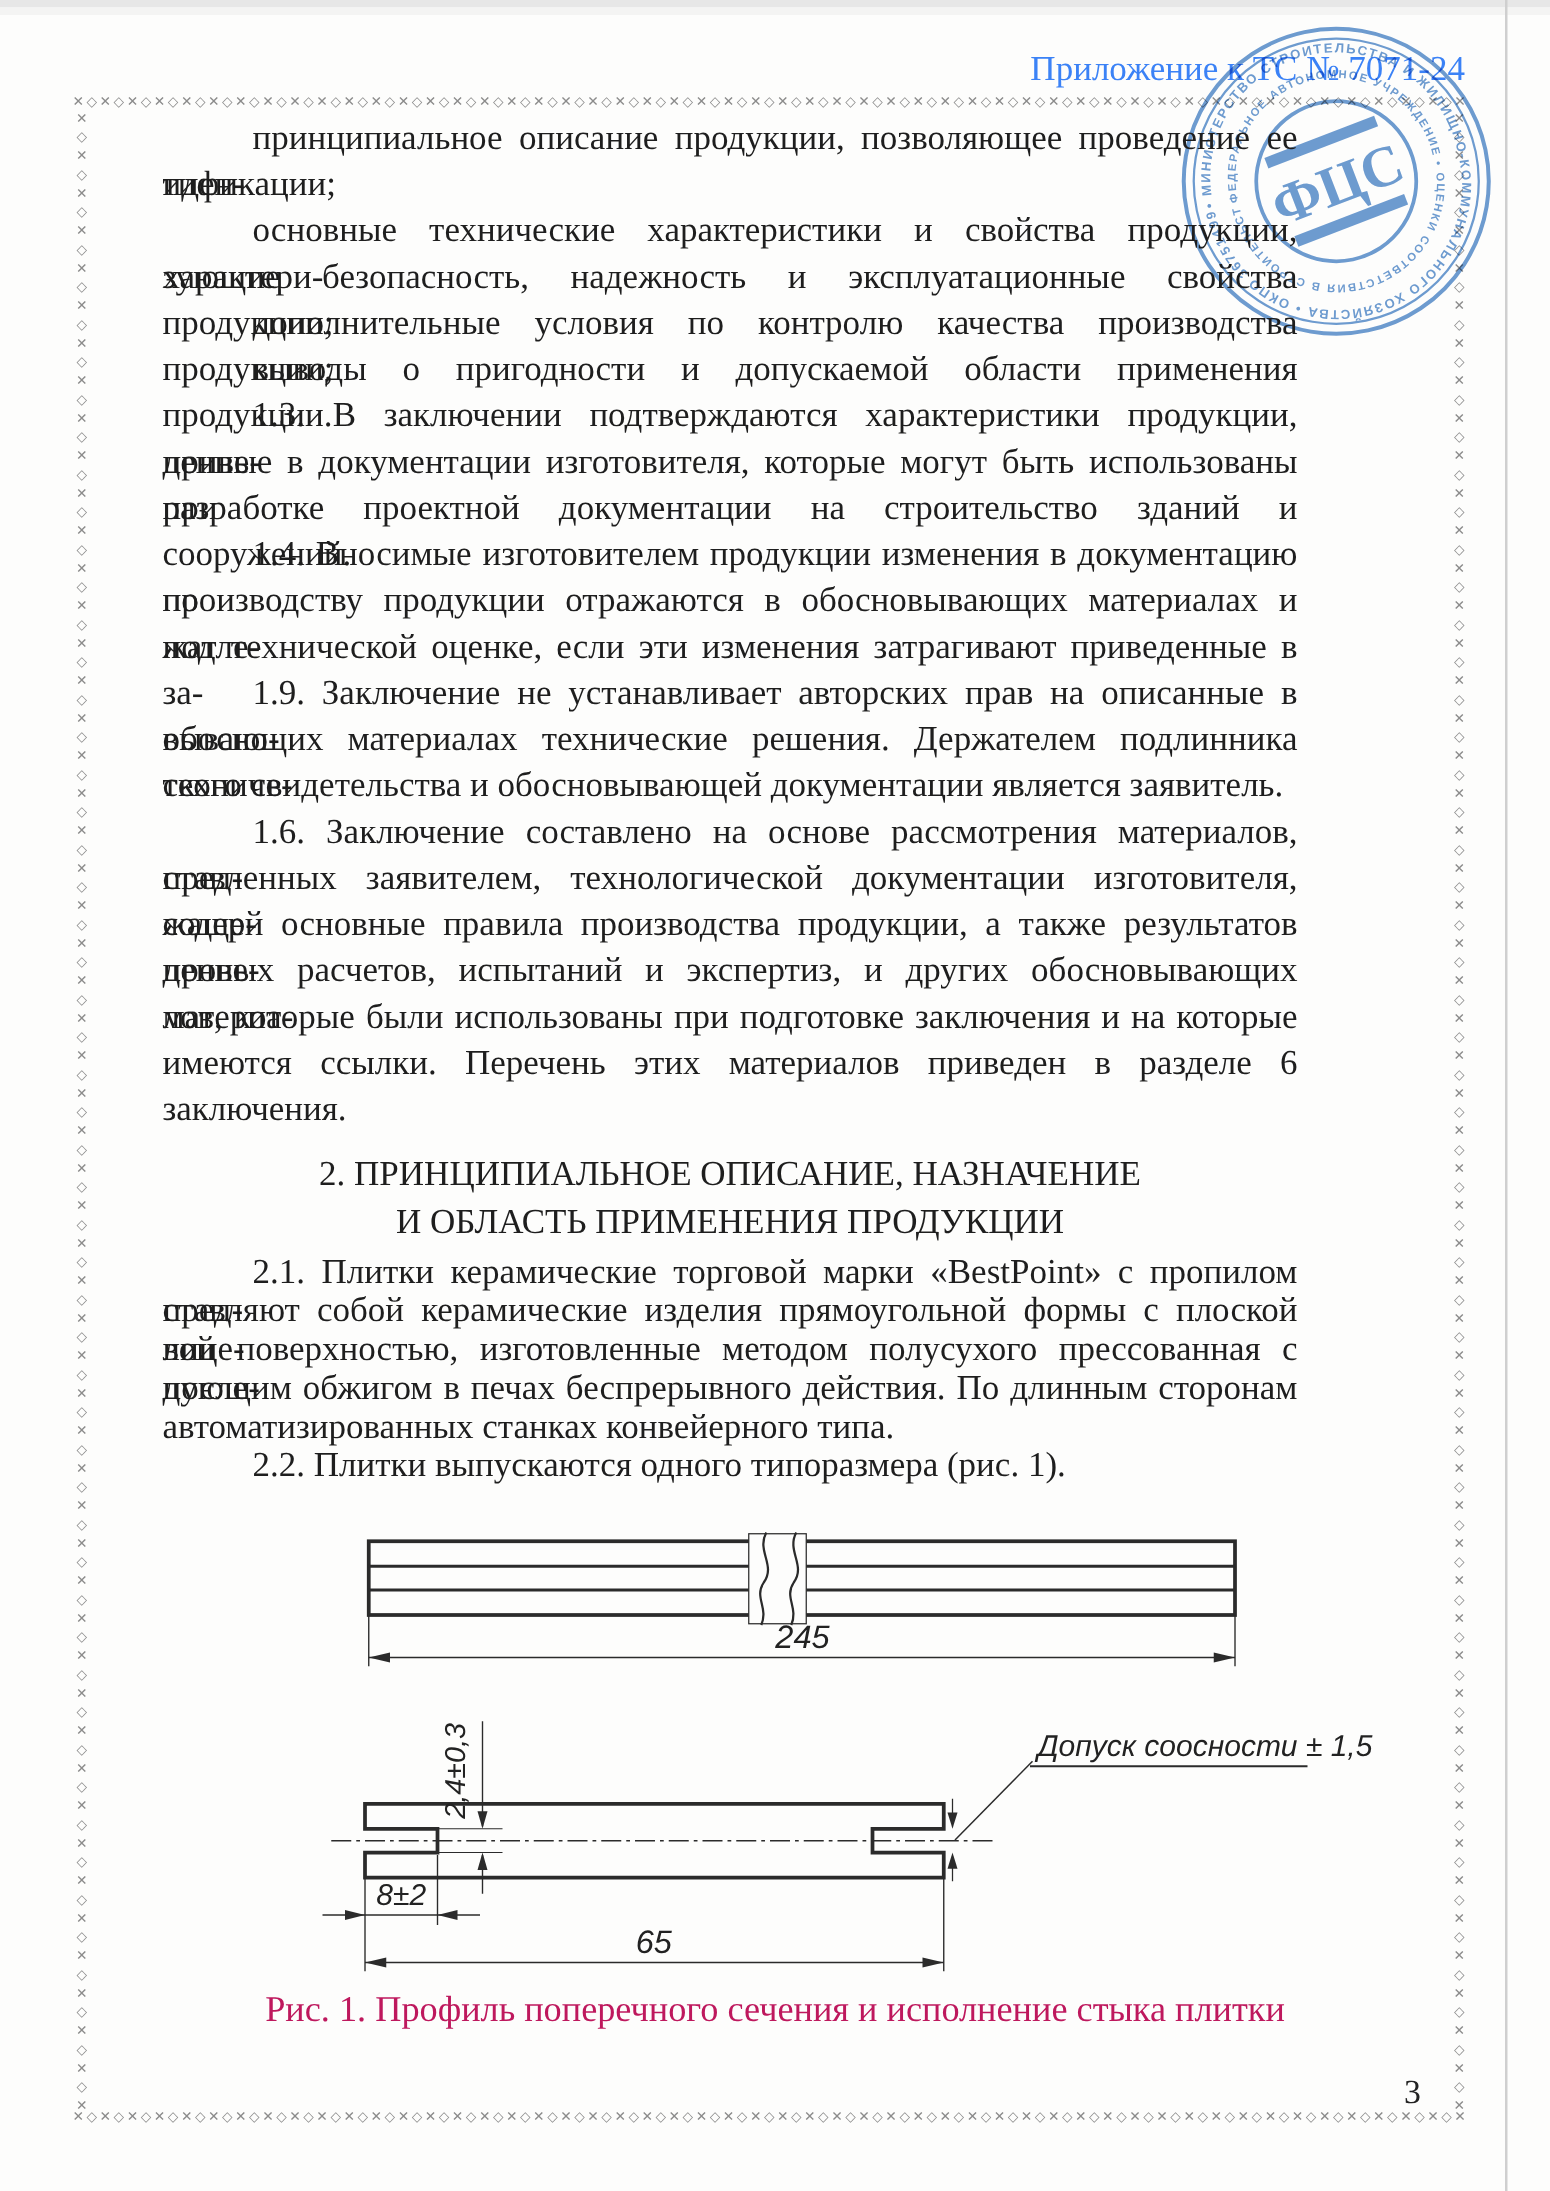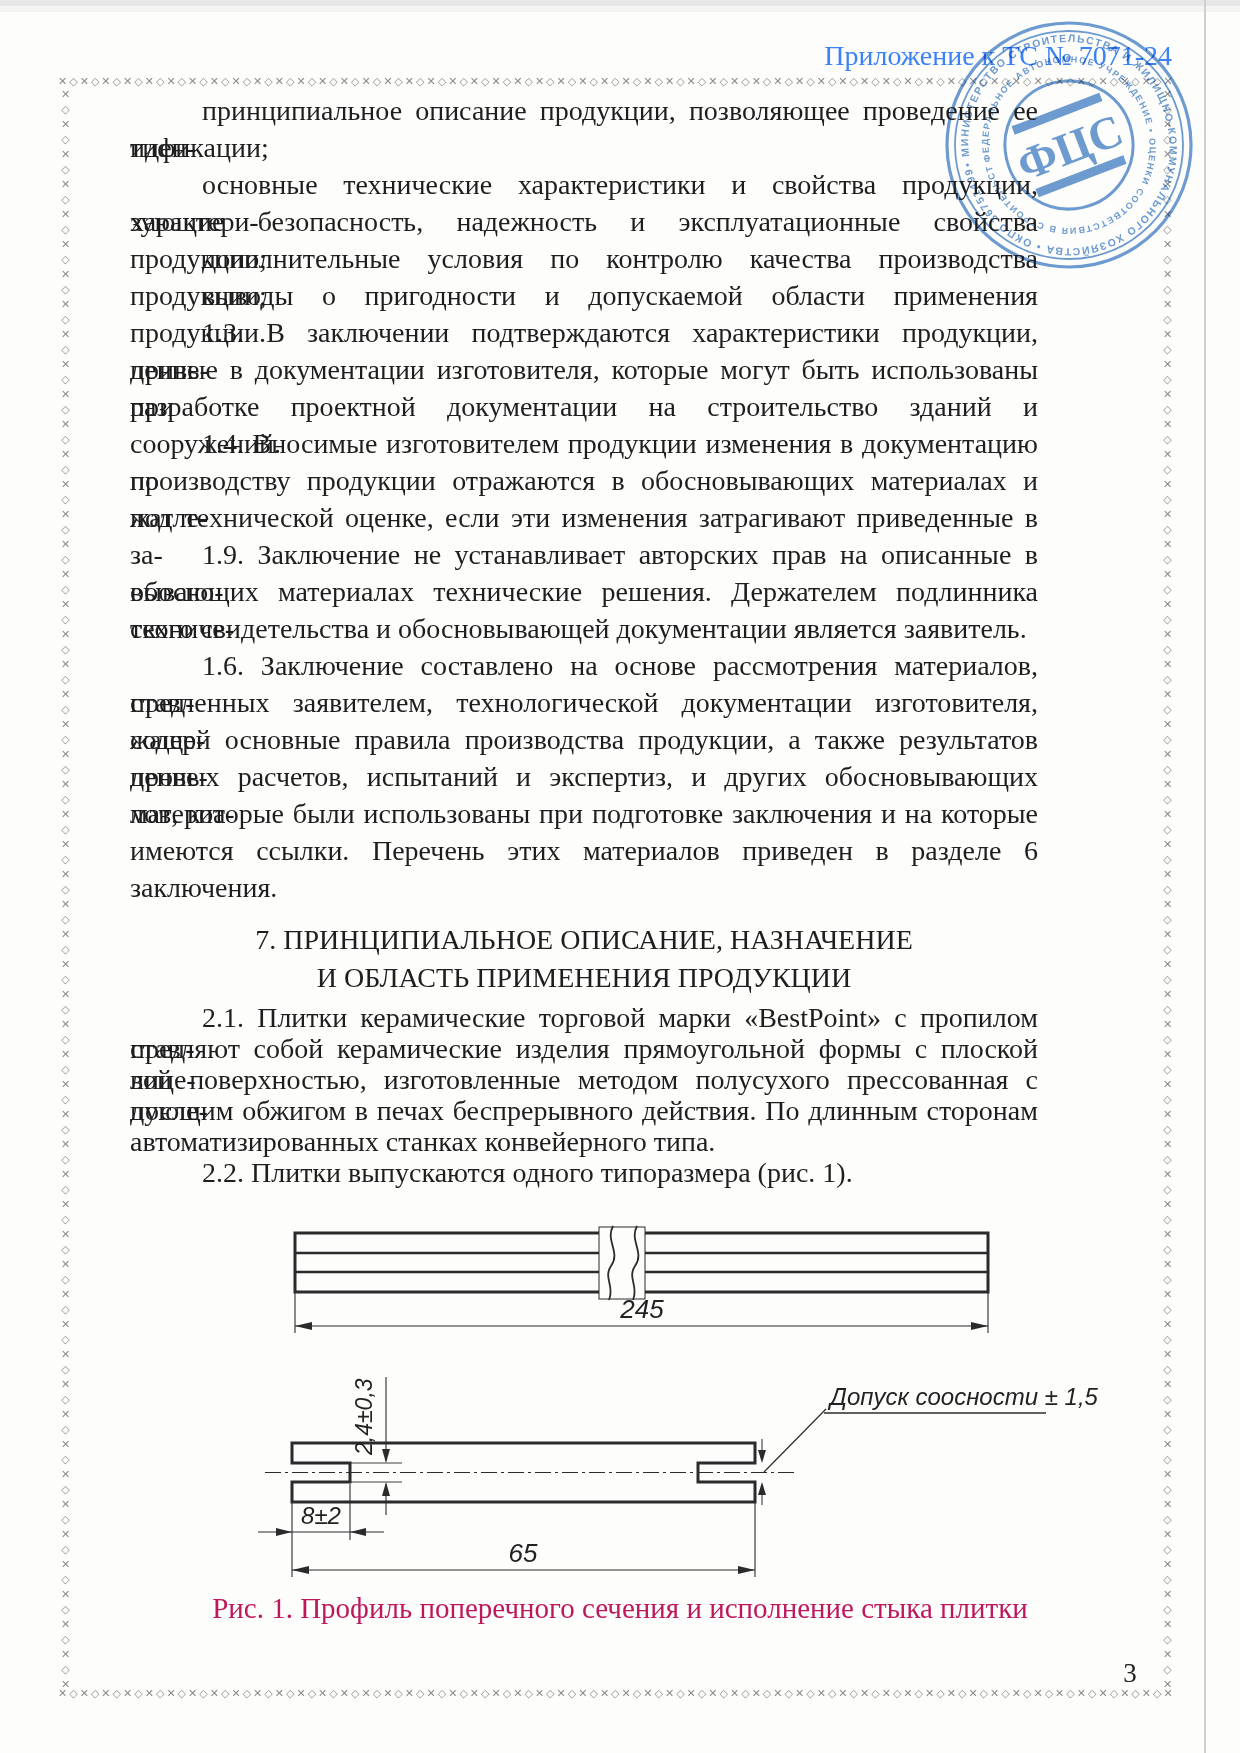--- a/index.html
+++ b/index.html
@@ -122,21 +122,21 @@
     <div class="line plain">ского свидетельства и обосновывающей документации является заявитель.</div>
     <div class="line ind just">1.6. Заключение составлено на основе рассмотрения материалов, пред-</div>
     <div class="line just">ставленных заявителем, технологической документации изготовителя, содер-</div>
     <div class="line just">жащей основные правила производства продукции, а также результатов прове-</div>
     <div class="line just">денных расчетов, испытаний и экспертиз, и других обосновывающих материа-</div>
     <div class="line just">лов, которые были использованы при подготовке заключения и на которые</div>
     <div class="line plain">имеются ссылки. Перечень этих материалов приведен в разделе 6 заключения.</div>
   </div>
 
 <div class="heading">
-  <div>7. ПРИНЦИПИАЛЬНОЕ ОПИСАНИЕ, НАЗНАЧЕНИЕ</div>
+  <div>2. ПРИНЦИПИАЛЬНОЕ ОПИСАНИЕ, НАЗНАЧЕНИЕ</div>
   <div>И ОБЛАСТЬ ПРИМЕНЕНИЯ ПРОДУКЦИИ</div>
 </div>
 
 <div class="textblock" id="sec2">
     <div class="line ind just">2.1. Плитки керамические торговой марки «BestPoint» с пропилом пред-</div>
     <div class="line just">ставляют собой керамические изделия прямоугольной формы с плоской лице-</div>
     <div class="line just">вой поверхностью, изготовленные методом полусухого прессованная с после-</div>
     <div class="line just">дующим обжигом в печах беспрерывного действия. По длинным сторонам</div>
     <div class="line plain">автоматизированных станках конвейерного типа.</div>
     <div class="line ind plain">2.2. Плитки выпускаются одного типоразмера (рис. 1).</div>

